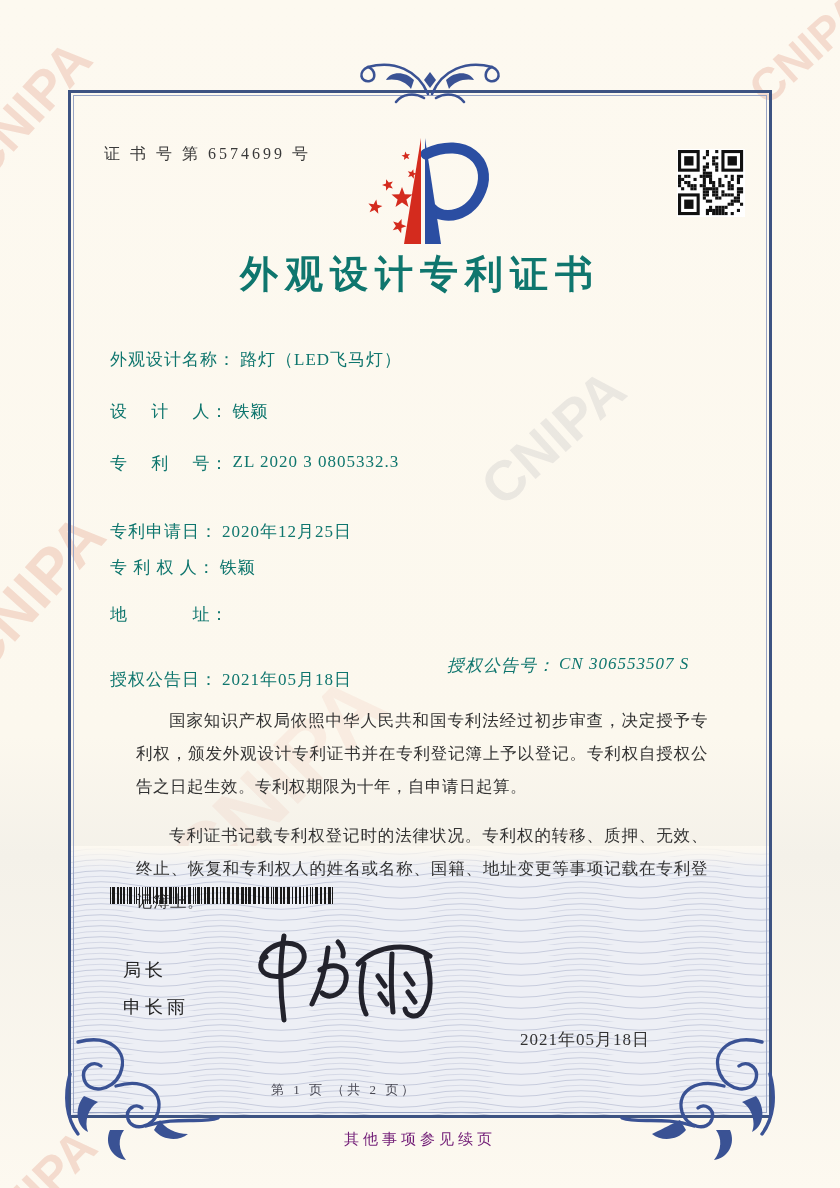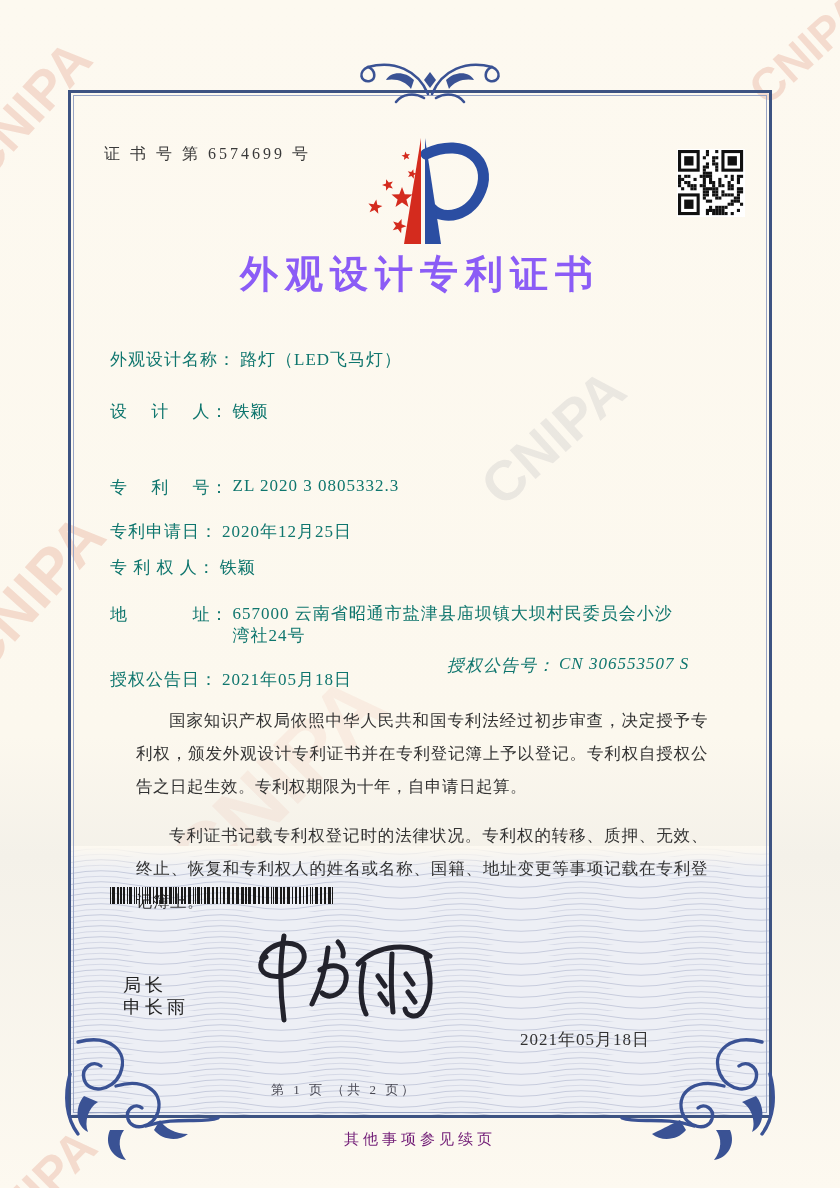--- a/index.html
+++ b/index.html
@@ -19,21 +19,21 @@
          box-sizing:border-box;z-index:4;pointer-events:none;}
   .frame-inner{position:absolute;left:2px;top:2px;right:2px;bottom:2px;
          border:1px solid #98a4c5;}
   .ornament{z-index:5;pointer-events:none;}
   
   .content{z-index:6;}
   .cert-no{left:104px;top:144px;font-size:16px;letter-spacing:3px;color:#3a3a3a;}
   .logo{left:338px;top:130px;}
   .qr{left:677px;top:149px;}
   .title{left:0;top:249px;width:840px;text-align:center;font-size:38px;font-weight:bold;
-         letter-spacing:7px;color:#8b5cf6;}
+         letter-spacing:7px;color:#0f766e;}
   .field{left:110px;font-size:17px;color:#0f766e;letter-spacing:1px;display:flex;}
   .flabel{white-space:pre;flex:0 0 auto;}
   .fvalue{margin-left:4px;}
   .addr-value{width:458px;line-height:22px;}
   .grant-right{left:447px !important;font-style:italic;}
   .paras{left:120px;top:688px;width:604px;font-size:16.5px;color:#333;}
   .paras p{margin:16px;line-height:33px;text-indent:2em;text-align:justify;letter-spacing:0.5px;}
   .barcode{left:110px;top:887px;}
   .sig-label{left:123px;font-size:18px;color:#222;
              font-family:"Liberation Sans","DejaVu Sans",sans-serif;letter-spacing:4px;}
@@ -270,35 +270,34 @@
 <div class="abs content title">外观设计专利证书</div>
 
 <div class="abs content field" style="top:348px;">
   <span class="flabel">外观设计名称：</span>
   <span class="fvalue">路灯（LED飞马灯）</span>
 </div>
 <div class="abs content field" style="top:400px;">
   <span class="flabel">设　 计 　人：</span>
   <span class="fvalue">铁颖</span>
 </div>
-<div class="abs content field" style="top:476px;">
+<div class="abs content field" style="top:452px;">
   <span class="flabel">专　 利 　号：</span>
   <span class="fvalue">ZL 2020 3 0805332.3</span>
 </div>
 <div class="abs content field" style="top:520px;">
   <span class="flabel">专利申请日：</span>
   <span class="fvalue">2020年12月25日</span>
 </div>
 <div class="abs content field" style="top:556px;">
   <span class="flabel">专 利 权 人：</span>
   <span class="fvalue">铁颖</span>
 </div>
 <div class="abs content field" style="top:603px;">
   <span class="flabel">地　 　 　址：</span>
-  <span class="fvalue addr-value">657000 云南省昭通市盐津县庙坝镇大坝村民委员会小沙湾社24号</span>
 </div>
 <div class="abs content field" style="top:668px;">
   <span class="flabel">授权公告日：</span>
   <span class="fvalue">2021年05月18日</span>
 </div>
 <div class="abs content field grant-right" style="top:654px;">
   <span class="flabel">授权公告号：</span>
   <span class="fvalue">CN 306553507 S</span>
 </div>
 
@@ -368,21 +367,21 @@
       <rect x="200" y="0" width="1" height="17"></rect>
       <rect x="202" y="0" width="1" height="17"></rect>
       <rect x="205" y="0" width="3" height="17"></rect>
       <rect x="210" y="0" width="2" height="17"></rect>
       <rect x="214" y="0" width="2" height="17"></rect>
       <rect x="218" y="0" width="3" height="17"></rect>
       <rect x="222" y="0" width="1" height="17"></rect>
     </g>
 </svg>
 
-<div class="abs content sig-label" style="top:958px;margin-top:15px;">局长</div>
+<div class="abs content sig-label" style="top:958px;">局长</div>
 <div class="abs content sig-label" style="top:995px;">申长雨</div>
 
 <svg class="abs content signature" width="195" height="100" viewBox="0 0 195 100">
   <g stroke="#12121c" fill="none" stroke-width="5" stroke-linecap="round" opacity="0.92">
     <path d="M34,6 C30,30 30,62 34,90"></path>
     <path d="M12,28 C20,10 50,8 54,24 C57,40 30,52 16,44 C8,39 10,30 16,27"></path>
     <path d="M78,18 C76,38 70,58 62,74"></path>
     <path d="M70,40 C84,32 98,36 96,50 C94,64 80,70 72,63"></path>
     <path d="M88,12 C92,16 94,22 93,26"></path>
     <path d="M108,34 C128,14 160,12 180,26"></path>

